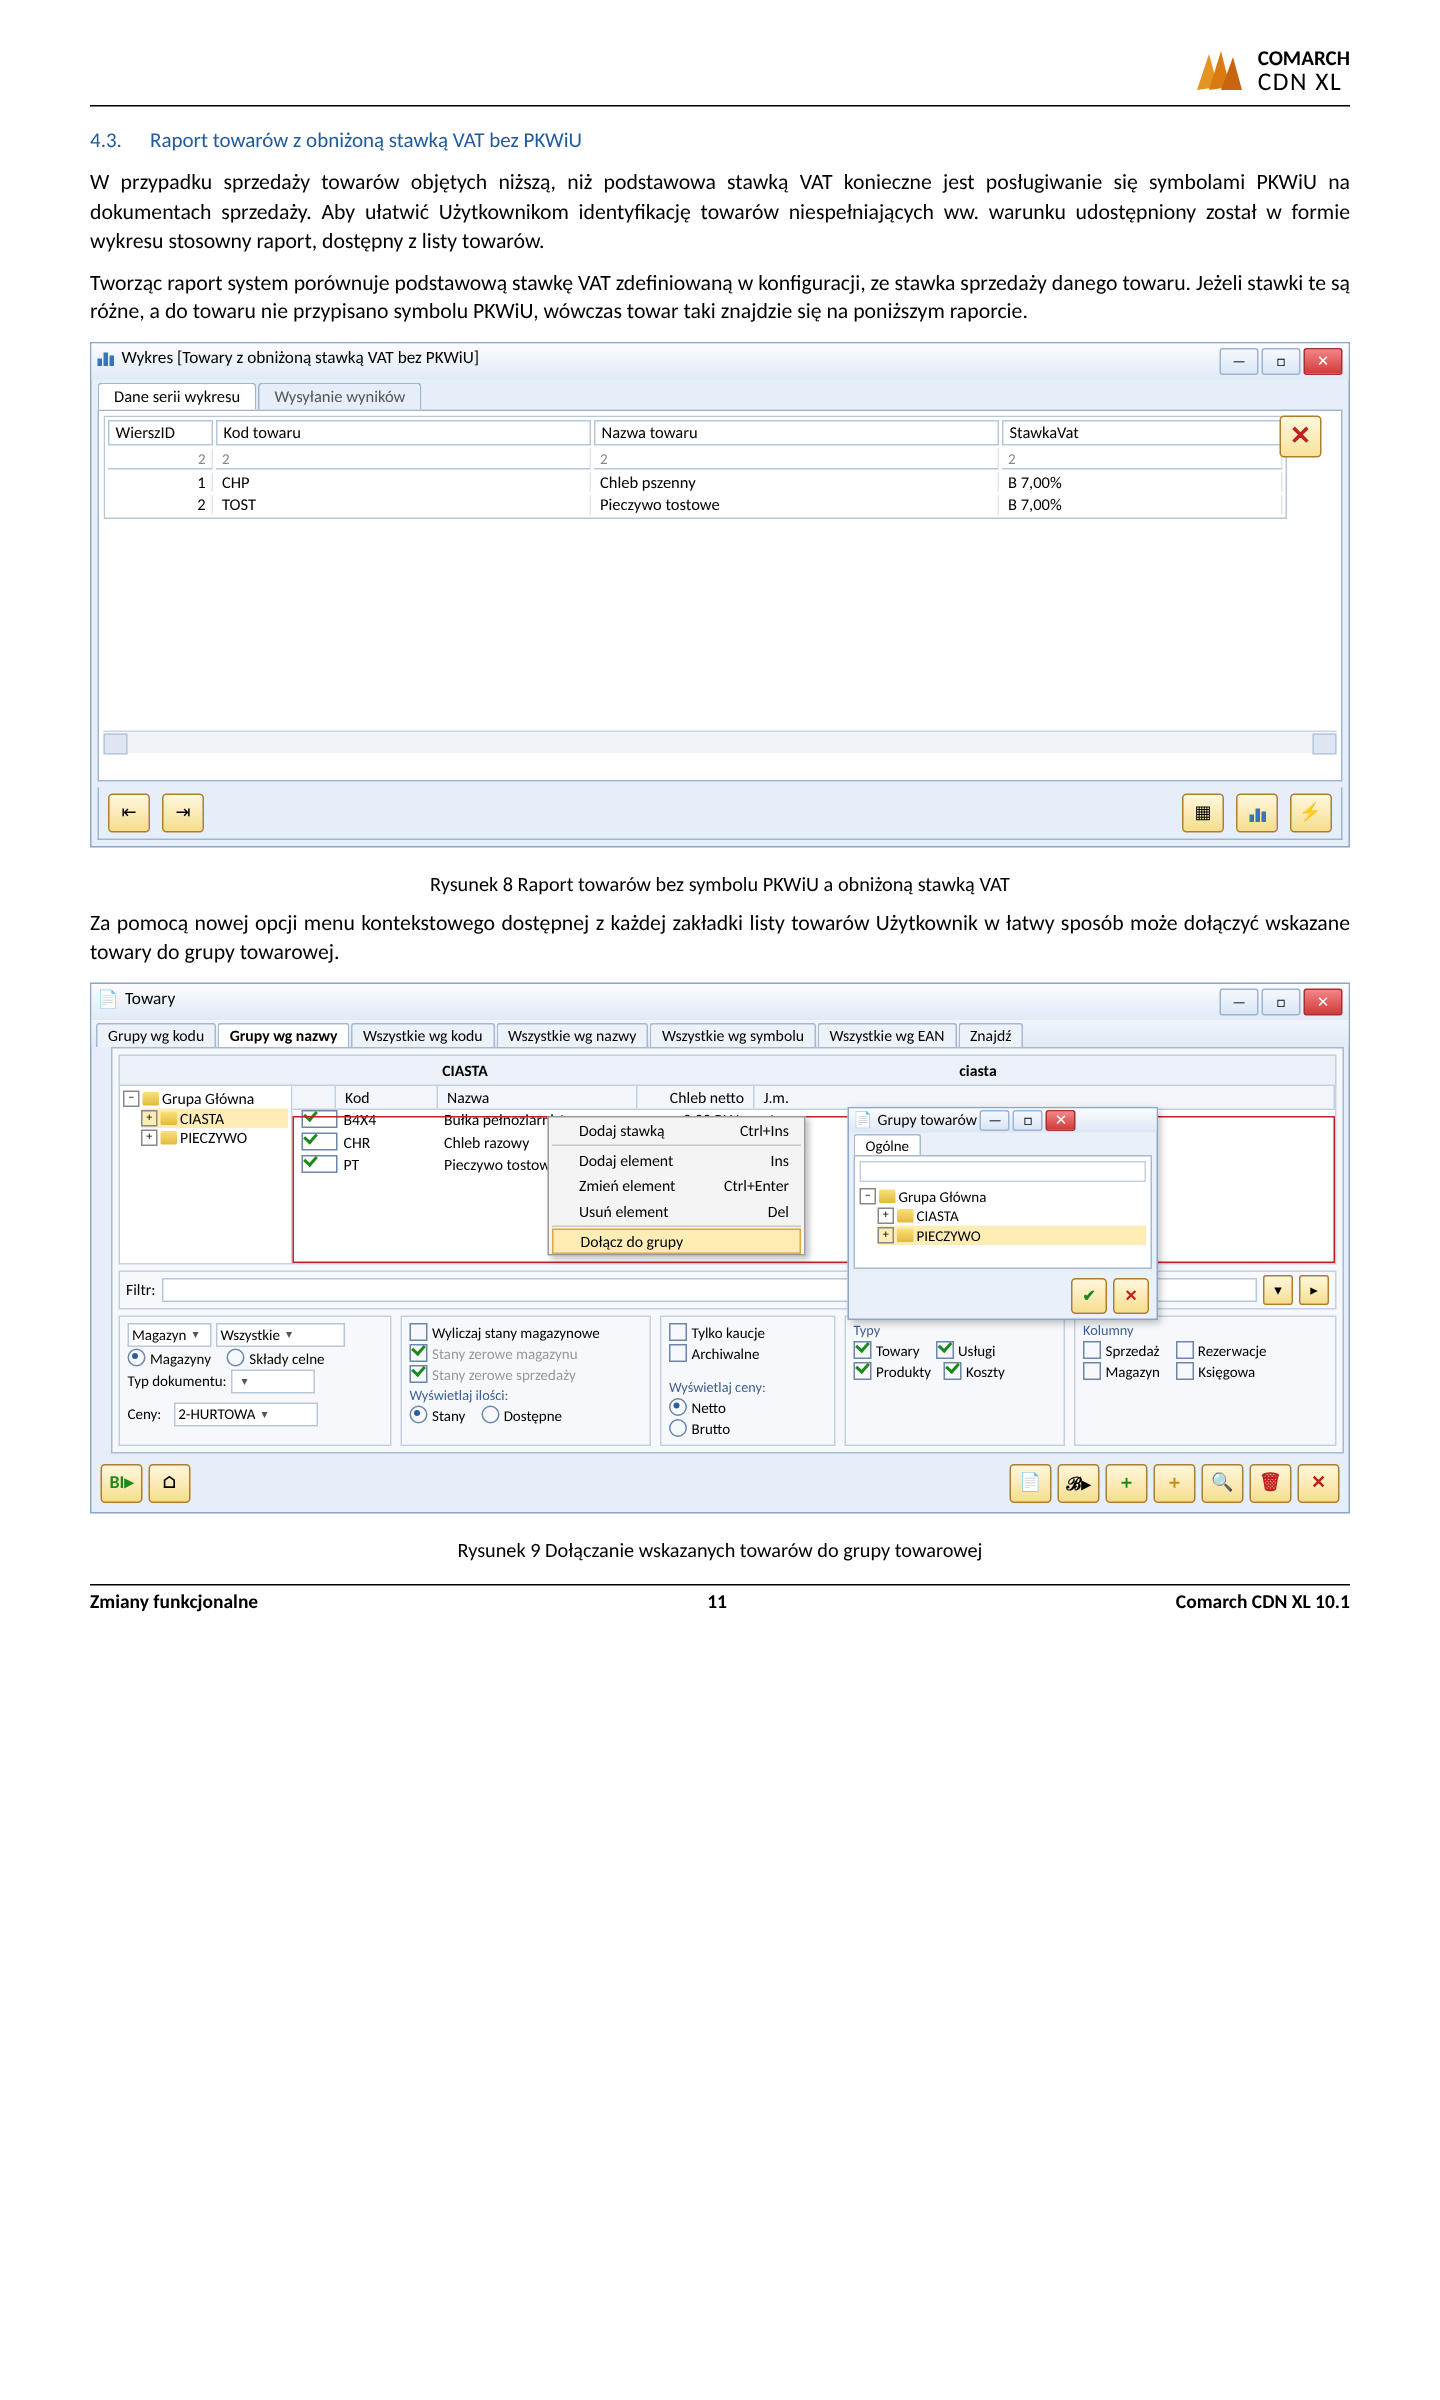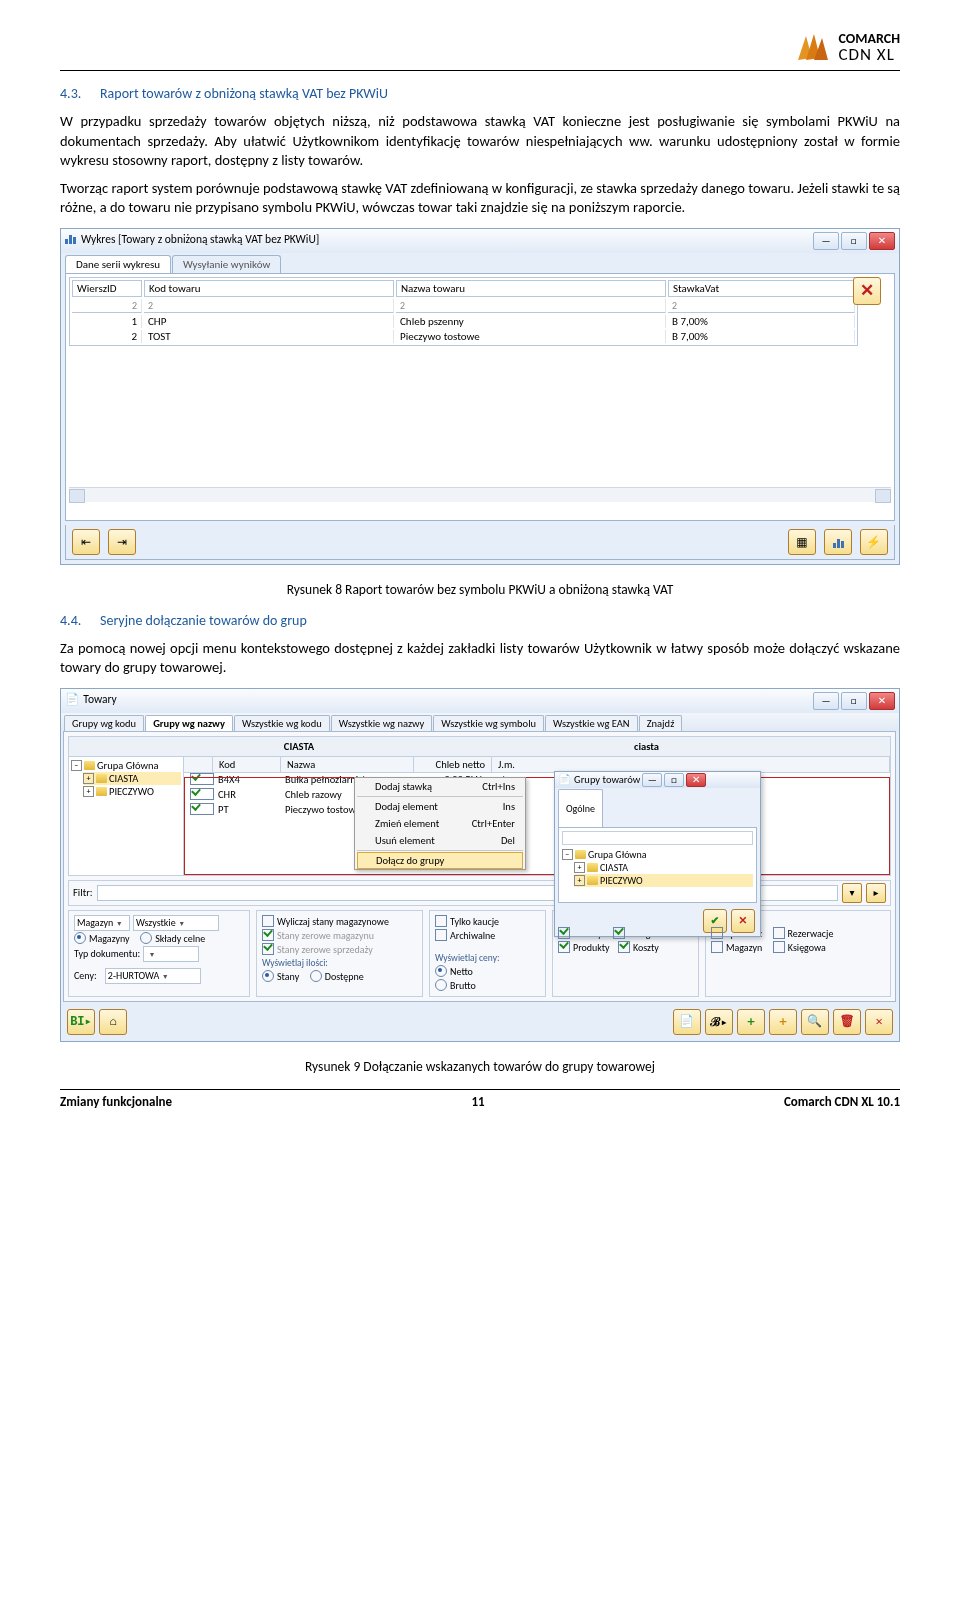--- a/index.html
+++ b/index.html
@@ -193,21 +193,21 @@
   .tab2 {
     border:1px solid #A6B9D0;
     border-bottom:none;
     padding: 1px 7px;
     background:#EDF2F9;
     border-radius:2px 2px 0 0;
   }
   .tab2.active { background:#fff; font-weight:bold;}
   .body2 {
     border:1px solid #A6B9D0;
-    margin: 0 3px 3px 2px;
+    margin: 0 3px 3px 13px;
     background:#F6F8FB;
     padding: 4px;
   }
   .hdrRow {
     display:flex;
     background:#ECF1F8;
     border:1px solid #C3D0E1;
     padding:2px;
   }
   .hdrRow .cell{ padding:1px 6px; font-weight:bold;}
@@ -275,21 +275,21 @@
     box-shadow: 2px 2px 5px rgba(0,0,0,0.25);
   }
   .subwin .stb{
     display:flex;align-items:center;
     background:linear-gradient(#FBFCFE,#DCE7F5);
     padding:1px 3px;
   }
   .subwin .stabs{display:flex;padding:1px 3px 0 3px;}
   .subwin .stabs .st{
     border:1px solid #A6B9D0;border-bottom:none;
-    padding:12px 7px;background:#fff;font-size:10px;border-radius:2px 2px 0 0;
+    padding:0 7px;background:#fff;font-size:10px;border-radius:2px 2px 0 0;
   }
   .subwin .sbody{
     border:1px solid #A6B9D0;margin:0 3px 3px 3px;background:#fff;height:68px;padding:3px;font-size:10px;
   }
   .subwin .btnrow{display:flex;gap:4px;justify-content:flex-end;padding:3px 5px;}
   .sq{width:22px;height:22px;border:1px solid #B07D2C;border-radius:3px;background:linear-gradient(#FFF7DD,#F6DE8E);display:inline-flex;align-items:center;justify-content:center;}
   .sq.ok{color:#1B8A1B;font-weight:bold;}
   .sq.cx{color:#C02020;font-weight:bold;}
 
   .filtrow{display:flex;align-items:center;gap:4px;margin-top:4px;border:1px solid #C3D0E1;padding:2px 4px;background:#F6F8FB;}
@@ -314,21 +314,21 @@
   .cbx.ck::after{content:"";position:absolute;left:1px;top:-1px;width:6px;height:4px;border-left:2px solid #1B8A1B;border-bottom:2px solid #1B8A1B;transform:rotate(-48deg);}
   .radio{width:10px;height:10px;border:1px solid #6B86A9;border-radius:50%;display:inline-block;position:relative;}
   .radio.ck::after{content:"";position:absolute;left:2px;top:2px;width:4px;height:4px;border-radius:50%;background:#2B5EA0;}
   .groupTitle{font-size:9.5px;color:#3C5F8F;}
 
   .actionbar{
     display:flex;gap:4px;justify-content:flex-end;
     padding:4px 6px 6px 6px;
   }
   .actionbar .left{flex:1;display:flex;gap:4px;}
-  .abtn{width:26px;height:24px;border:1px solid #B07D2C;border-radius:3px;background:linear-gradient(#FFF7DD,#F6DE8E);display:inline-flex;align-items:center;justify-content:center;font-size:12px;font-weight:bold;font-family:Liberation Mono, monospace;}
+  .abtn{width:26px;height:24px;border:1px solid #B07D2C;border-radius:3px;background:linear-gradient(#FFF7DD,#F6DE8E);display:inline-flex;align-items:center;justify-content:center;font-size:12px;font-weight:bold;}
   .chart-icon-bars{display:flex;align-items:flex-end;gap:1px;height:12px;}
   .chart-icon-bars i{width:3px;background:#3C72B8;}
 </style>
 </head>
 <body>
 
 <div class="page">
 
   <div class="logo-row">
     <svg width="36" height="36" viewBox="0 0 36 36">
@@ -415,23 +415,20 @@
             <i style="height:9px"></i>
             <i style="height:7px"></i>
           </span>
         </span>
       <span class="tbtn" style="color:#C98A10;">⚡</span>
     </div>
   </div>
 
   <div class="caption">Rysunek 8 Raport towarów bez symbolu PKWiU a obniżoną stawką VAT</div>
 
-  <div class="h2">
-    <span class="num">4.4.</span><span>Seryjne dołączanie towarów do grup</span>
-  </div>
   <p>Za pomocą nowej opcji menu kontekstowego dostępnej z każdej zakładki listy towarów Użytkownik w łatwy sposób może dołączyć wskazane towary do grupy towarowej.</p>
 
   <div class="win2">
     <div class="titlebar">
       <span>📄</span>
       <span style="margin-left:4px">Towary</span>
       <span class="spacer"></span>
       <span class="winbtn">—</span>
       <span class="winbtn">□</span>
       <span class="winbtn red">✕</span>

